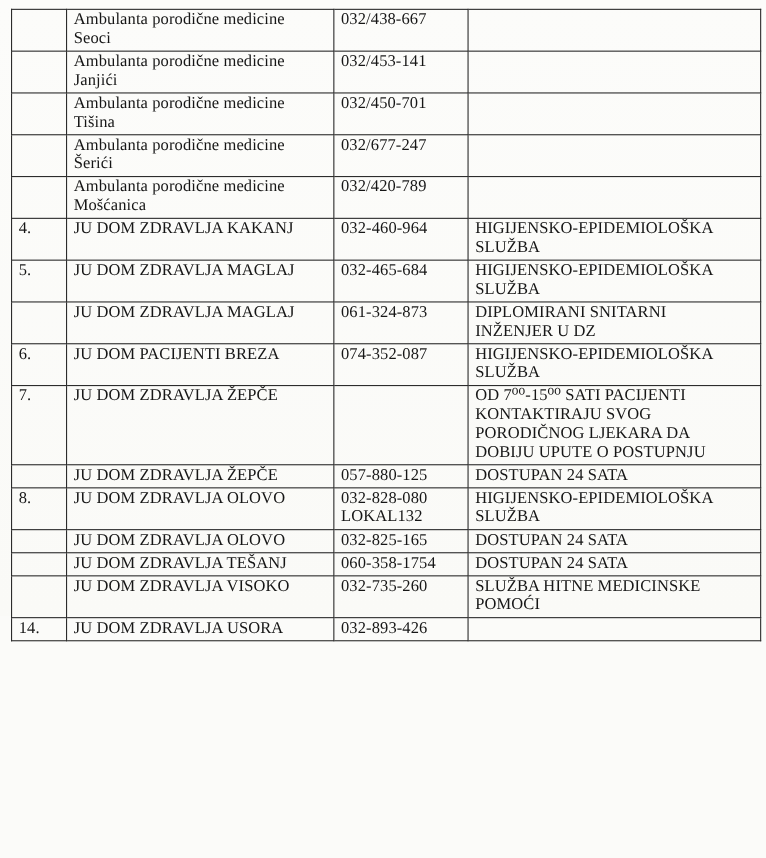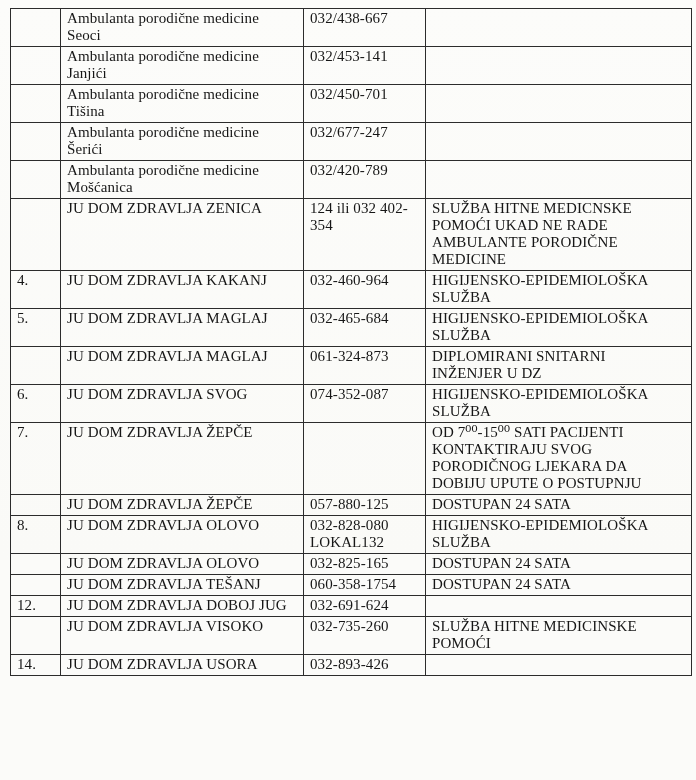--- a/index.html
+++ b/index.html
@@ -85,30 +85,20 @@
         <td class="c-desc"></td>
       </tr>
       <tr>
         <td class="c-num"></td>
         <td class="c-name">Ambulanta porodične medicine
 Mošćanica</td>
         <td class="c-phone">032/420-789</td>
         <td class="c-desc"></td>
       </tr>
       <tr>
-        <td class="c-num"></td>
-        <td class="c-name">JU DOM ZDRAVLJA ZENICA</td>
-        <td class="c-phone">124 ili 032 402-
-354</td>
-        <td class="c-desc">SLUŽBA HITNE MEDICNSKE
-POMOĆI UKAD NE RADE
-AMBULANTE PORODIČNE
-MEDICINE</td>
-      </tr>
-      <tr>
         <td class="c-num">4.</td>
         <td class="c-name">JU DOM ZDRAVLJA KAKANJ</td>
         <td class="c-phone">032-460-964</td>
         <td class="c-desc">HIGIJENSKO-EPIDEMIOLOŠKA
 SLUŽBA</td>
       </tr>
       <tr>
         <td class="c-num">5.</td>
         <td class="c-name">JU DOM ZDRAVLJA MAGLAJ</td>
         <td class="c-phone">032-465-684</td>
@@ -117,21 +107,21 @@
       </tr>
       <tr>
         <td class="c-num"></td>
         <td class="c-name">JU DOM ZDRAVLJA MAGLAJ</td>
         <td class="c-phone">061-324-873</td>
         <td class="c-desc">DIPLOMIRANI SNITARNI
 INŽENJER U DZ</td>
       </tr>
       <tr>
         <td class="c-num">6.</td>
-        <td class="c-name">JU DOM ZDRAVLJA SVOG</td>
+        <td class="c-name">JU DOM PACIJENTI BREZA</td>
         <td class="c-phone">074-352-087</td>
         <td class="c-desc">HIGIJENSKO-EPIDEMIOLOŠKA
 SLUŽBA</td>
       </tr>
       <tr>
         <td class="c-num">7.</td>
         <td class="c-name">JU DOM ZDRAVLJA ŽEPČE</td>
         <td class="c-phone"></td>
         <td class="c-desc">OD 7⁰⁰-15⁰⁰ SATI PACIJENTI
 KONTAKTIRAJU SVOG
@@ -158,26 +148,20 @@
         <td class="c-phone">032-825-165</td>
         <td class="c-desc">DOSTUPAN 24 SATA</td>
       </tr>
       <tr>
         <td class="c-num"></td>
         <td class="c-name">JU DOM ZDRAVLJA TEŠANJ</td>
         <td class="c-phone">060-358-1754</td>
         <td class="c-desc">DOSTUPAN 24 SATA</td>
       </tr>
       <tr>
-        <td class="c-num">12.</td>
-        <td class="c-name">JU DOM ZDRAVLJA DOBOJ JUG</td>
-        <td class="c-phone">032-691-624</td>
-        <td class="c-desc"></td>
-      </tr>
-      <tr>
         <td class="c-num"></td>
         <td class="c-name">JU DOM ZDRAVLJA VISOKO</td>
         <td class="c-phone">032-735-260</td>
         <td class="c-desc">SLUŽBA HITNE MEDICINSKE
 POMOĆI</td>
       </tr>
       <tr>
         <td class="c-num">14.</td>
         <td class="c-name">JU DOM ZDRAVLJA USORA</td>
         <td class="c-phone">032-893-426</td>

